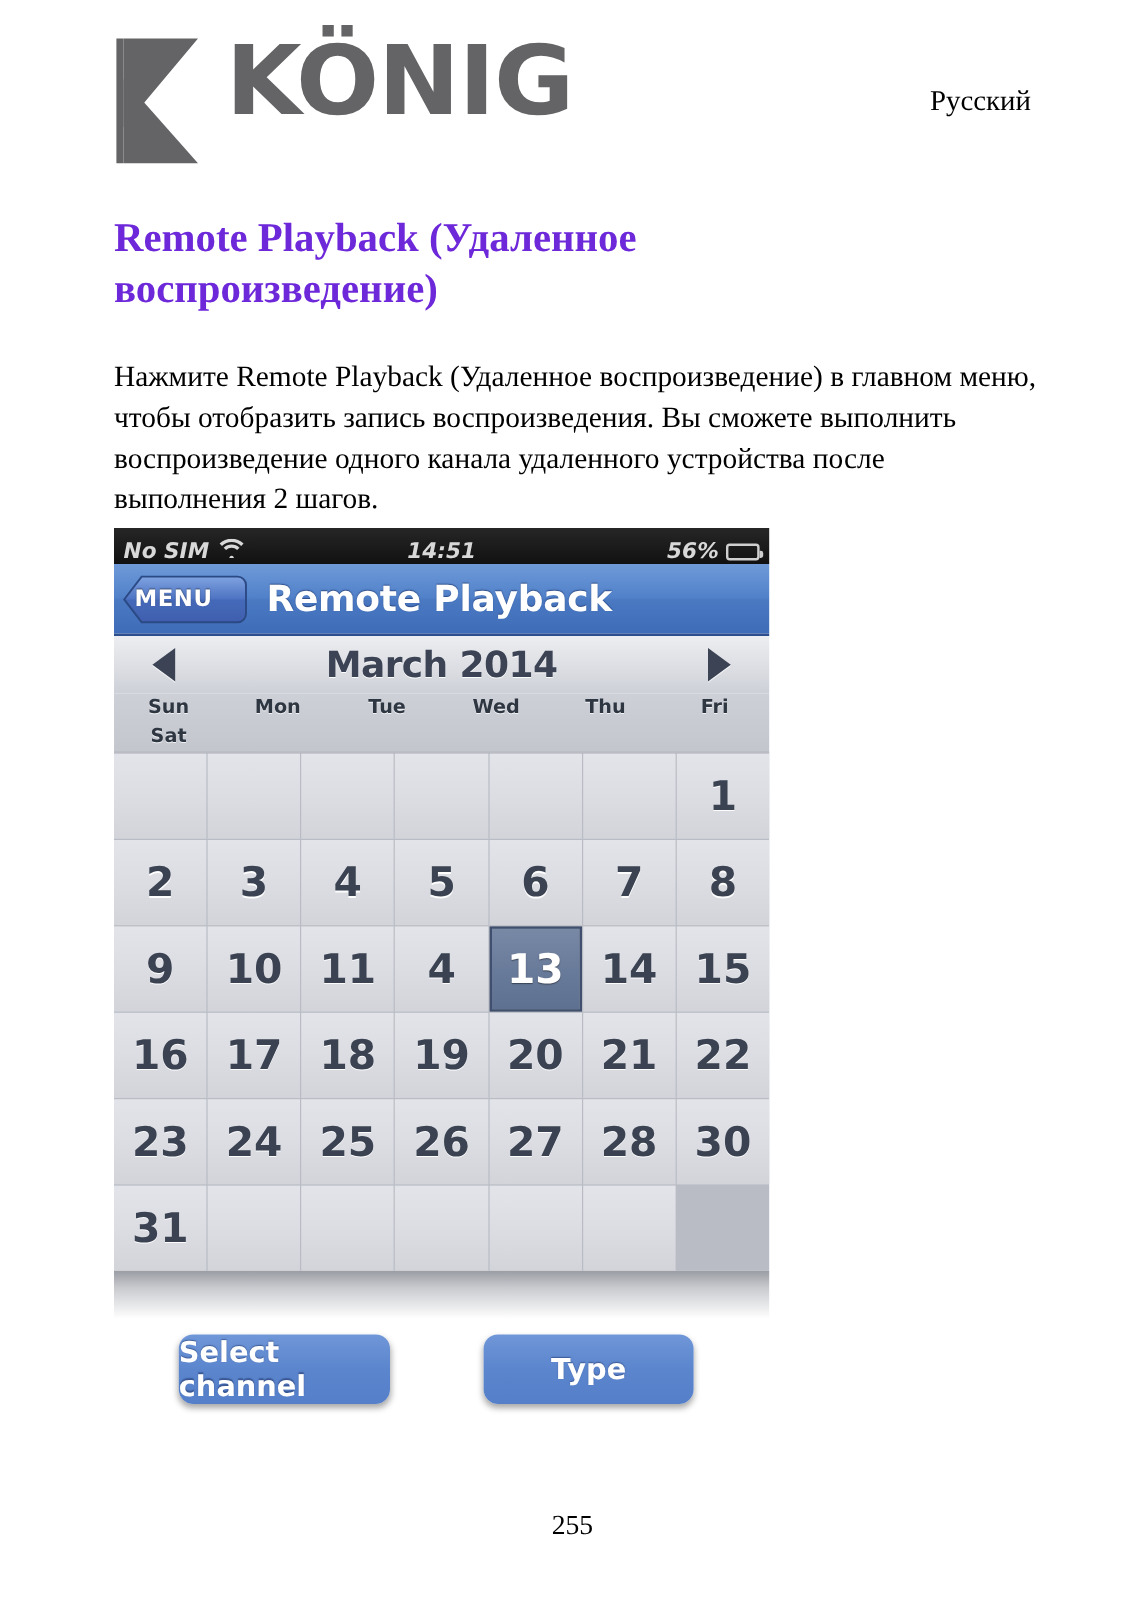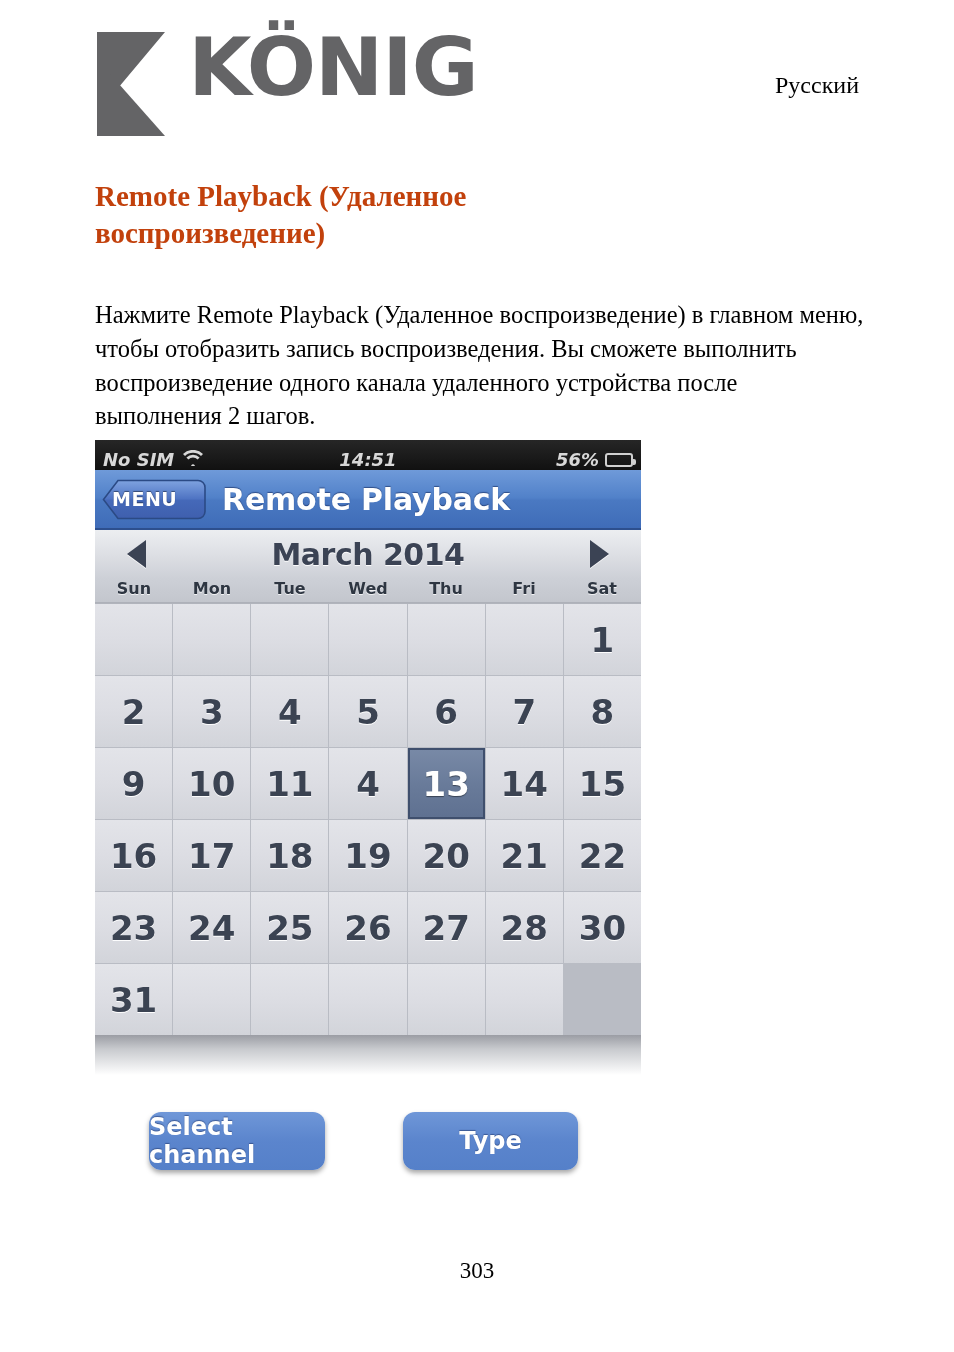--- a/index.html
+++ b/index.html
@@ -50,23 +50,23 @@
   }
 
   
   .doc-title {
     position: absolute;
     left: 95px;
     top: 178px;
     width: 600px;
     font-family: "Liberation Serif", serif;
     font-weight: bold;
-    font-size: 29px;
+    font-size: 34px;
     line-height: 1.26;
-    color: #c2410c;
+    color: #6d28d9;
     margin: 0;
   }
   .doc-para {
     position: absolute;
     left: 95px;
     top: 298px;
     width: 770px;
     font-family: "Liberation Serif", serif;
     font-size: 24.5px;
     line-height: 1.38;
@@ -221,21 +221,21 @@
   }
   .tri-right {
     border-top: 14px solid transparent;
     border-bottom: 14px solid transparent;
     border-left: 19px solid #3b4354;
   }
 
   
   .weekday-row {
     display: grid;
-    grid-template-columns: repeat(7, 1fr);
+    grid-template-columns: repeat(6, 1fr);
     background: linear-gradient(180deg, #cdd0d7 0%, #c3c6cd 100%);
     border-bottom: 1px solid #aeb1b9;
   }
   .weekday-cell {
     text-align: center;
     font-family: "DejaVu Sans", sans-serif;
     font-weight: bold;
     font-size: 16px;
     color: #2e3642;
     padding: 1px 0 4px;
@@ -441,13 +441,13 @@
     </div>
 
   <div class="shot-fade"></div>
 </div>
 
 <div class="btn-row">
   <div class="pill-btn" id="btn-select-channel">Select channel</div>
   <div class="pill-btn" id="btn-type">Type</div>
 </div>
 
-<div class="page-num">303</div>
+<div class="page-num">255</div>
 
 </body></html>

